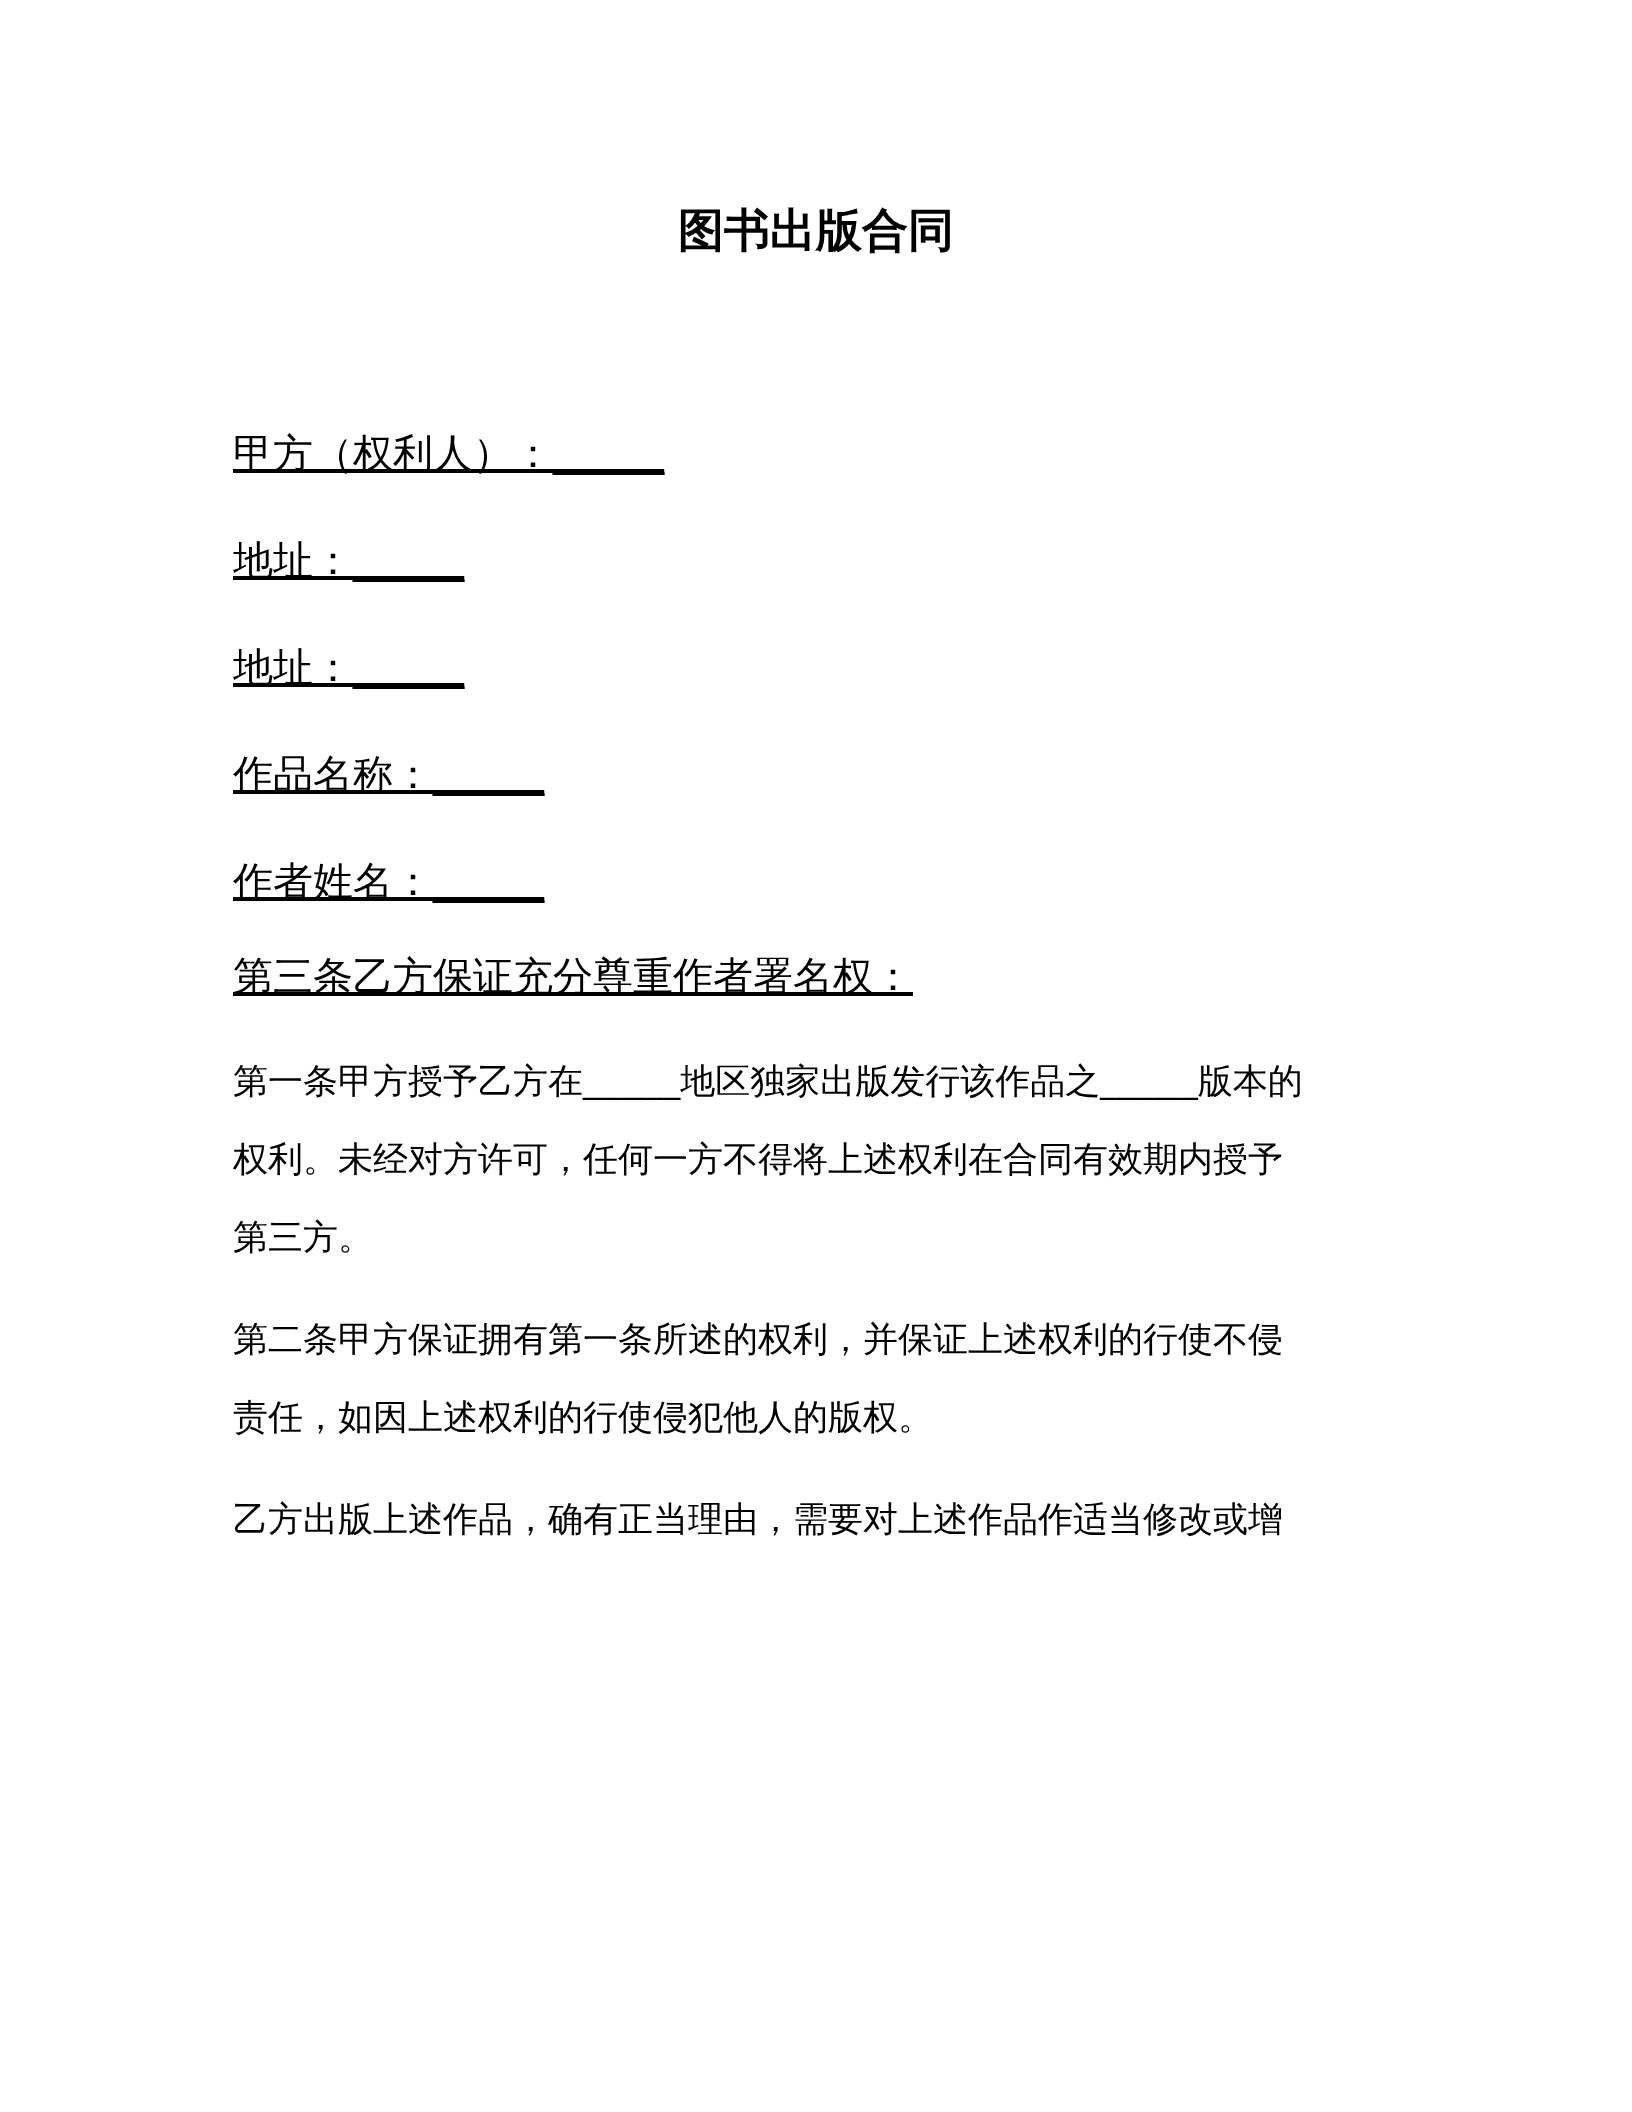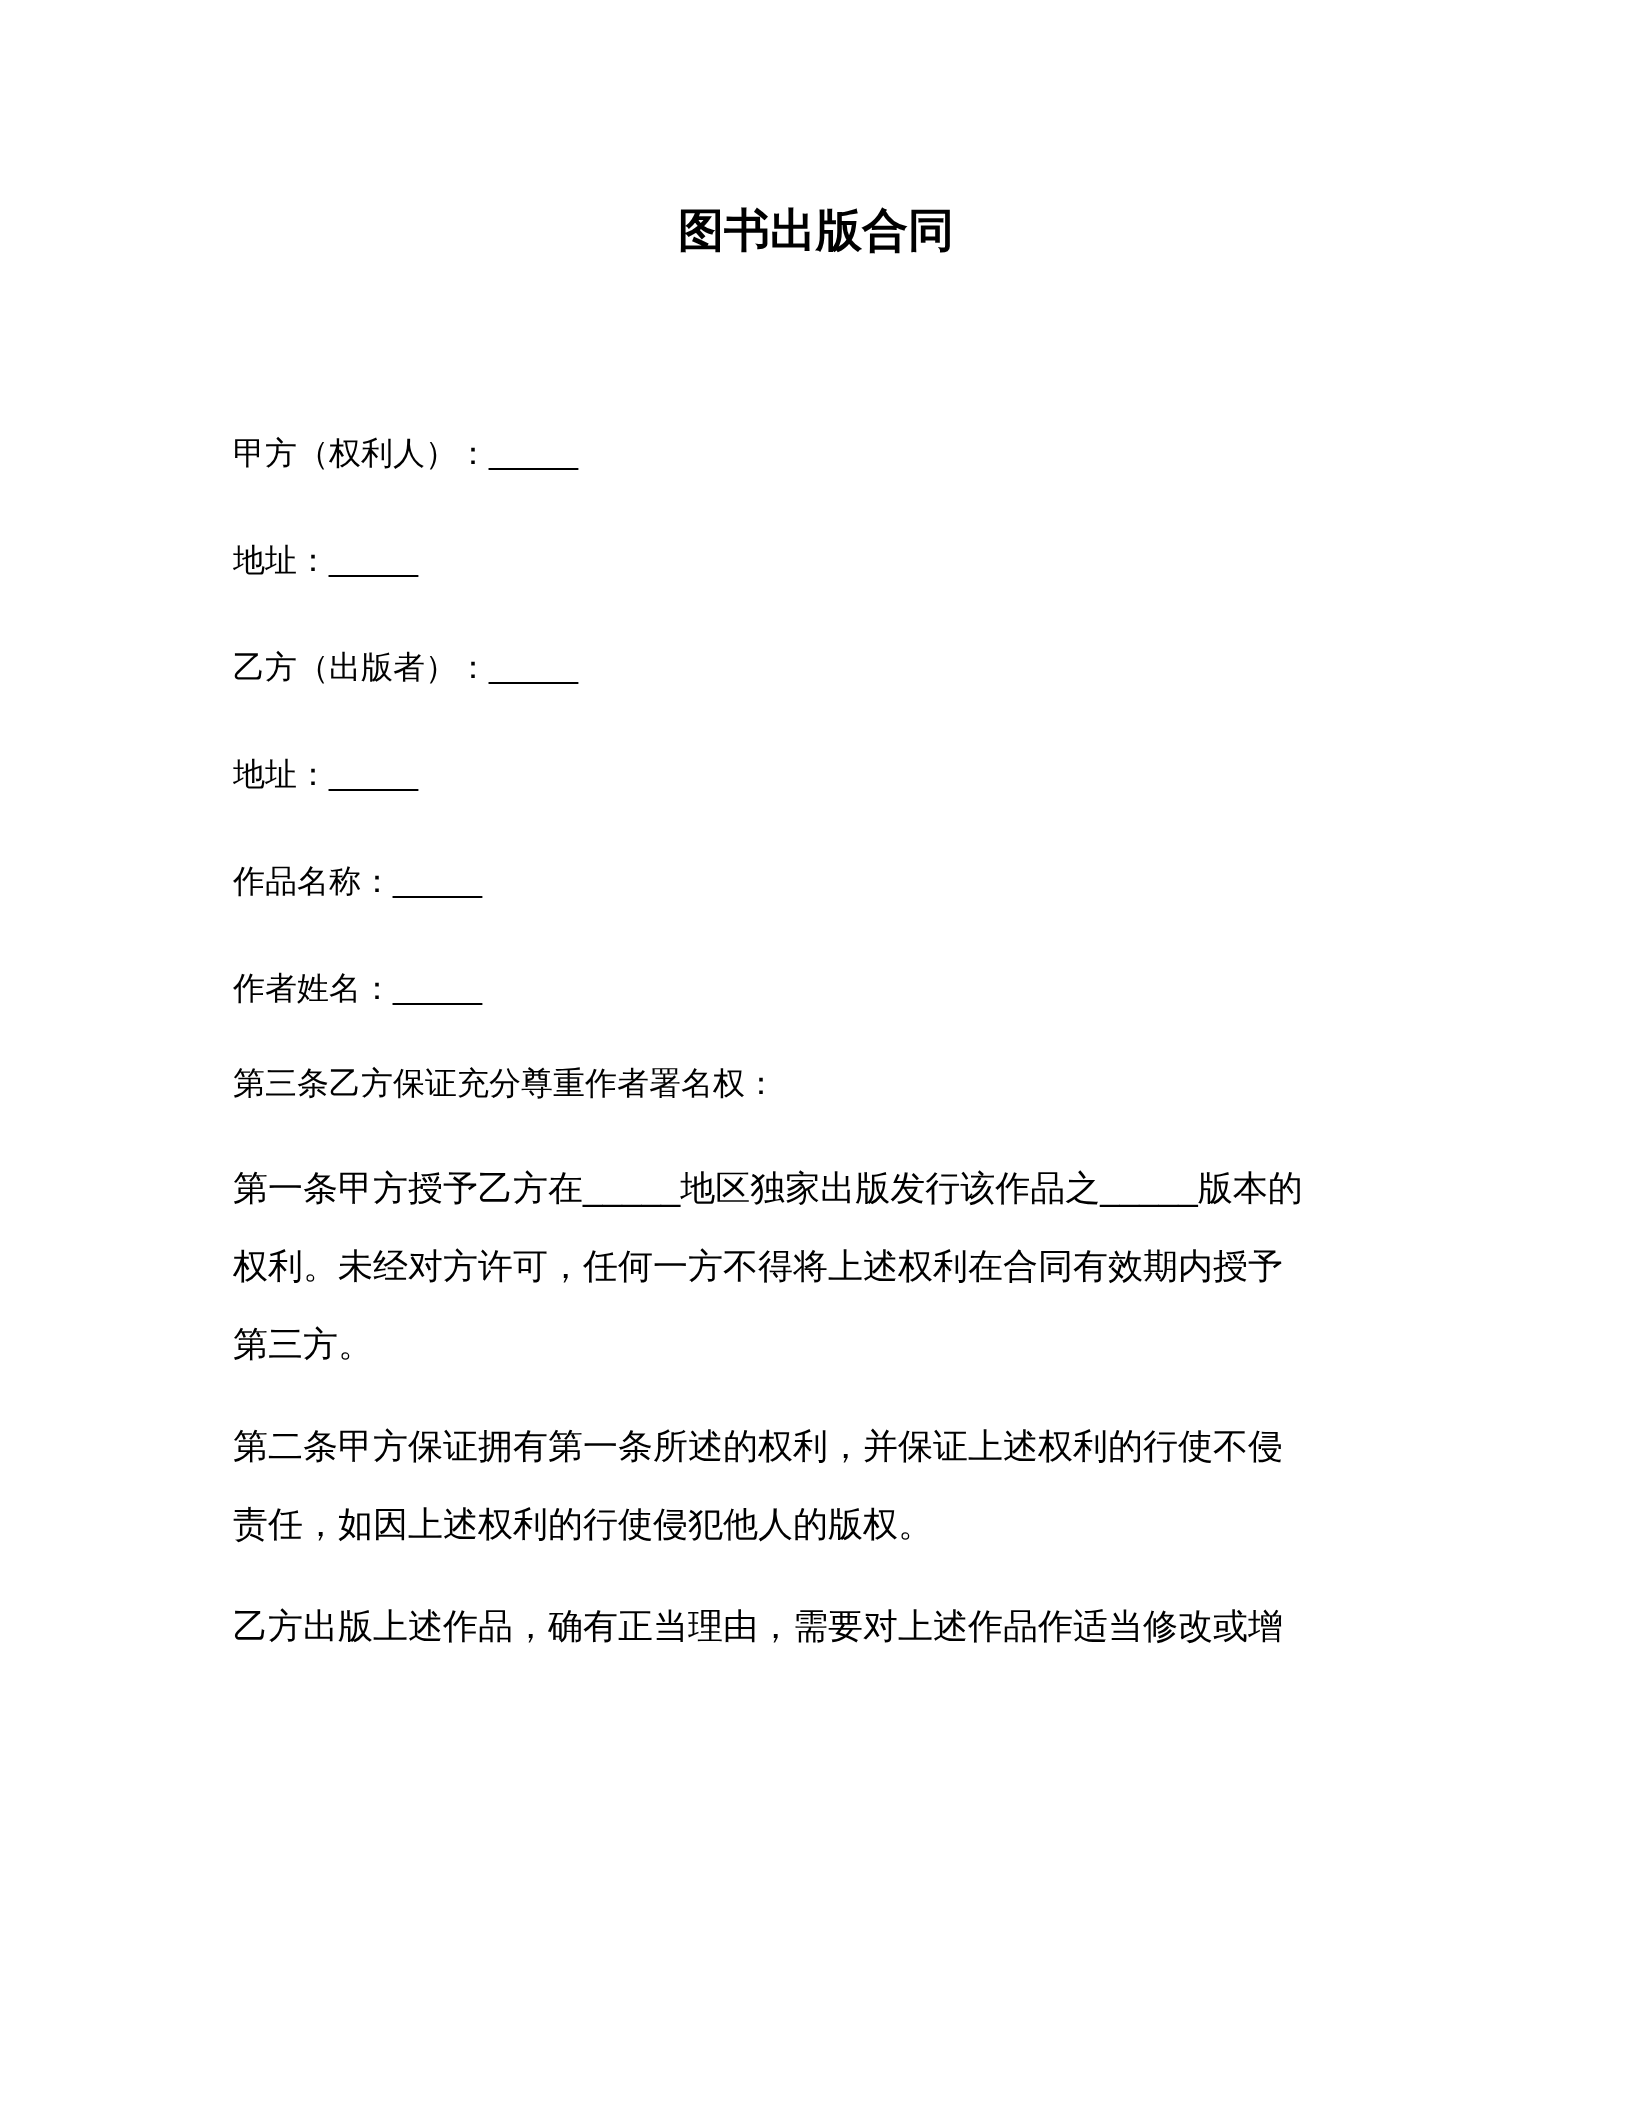--- a/index.html
+++ b/index.html
@@ -27,24 +27,25 @@
     width: 1166px;
   }
   .doc-title {
     margin: 203px 0 0 0;
     font-size: 46px;
     line-height: 54px;
     font-weight: 700;
     text-align: center;
   }
   .intro-line {
-    font-size: 32px;
+    font-size: 40px;
     line-height: 78px;
     margin-top: 29px;
     white-space: pre;
+    text-decoration: underline;
   }
   .intro-line.first { margin-top: 157px; }
   .intro-line.last  { margin-top: 17px; }
   .para {
     margin-top: 24px;
     font-size: 35px;
     line-height: 78px;
   }
   .para.first { margin-top: 27px; }
   .para-line {
@@ -53,21 +54,20 @@
 </style>
 </head>
 <body>
 
 <div class="page">
   <div class="content">
     <h1 class="doc-title">图书出版合同</h1>
     <div>
         <div class="intro-line first">甲方（权利人）：_____</div>
         <div class="intro-line">地址：_____</div>
-        <div class="intro-line">乙方（出版者）：_____</div>
         <div class="intro-line">地址：_____</div>
         <div class="intro-line">作品名称：_____</div>
         <div class="intro-line">作者姓名：_____</div>
         <div class="intro-line last">第三条乙方保证充分尊重作者署名权：</div>
       </div>
     <div>
         <div class="para first">
           <div class="para-line">第一条甲方授予乙方在_____地区独家出版发行该作品之_____版本的</div>
           <div class="para-line">权利。未经对方许可，任何一方不得将上述权利在合同有效期内授予</div>
           <div class="para-line">第三方。</div>

